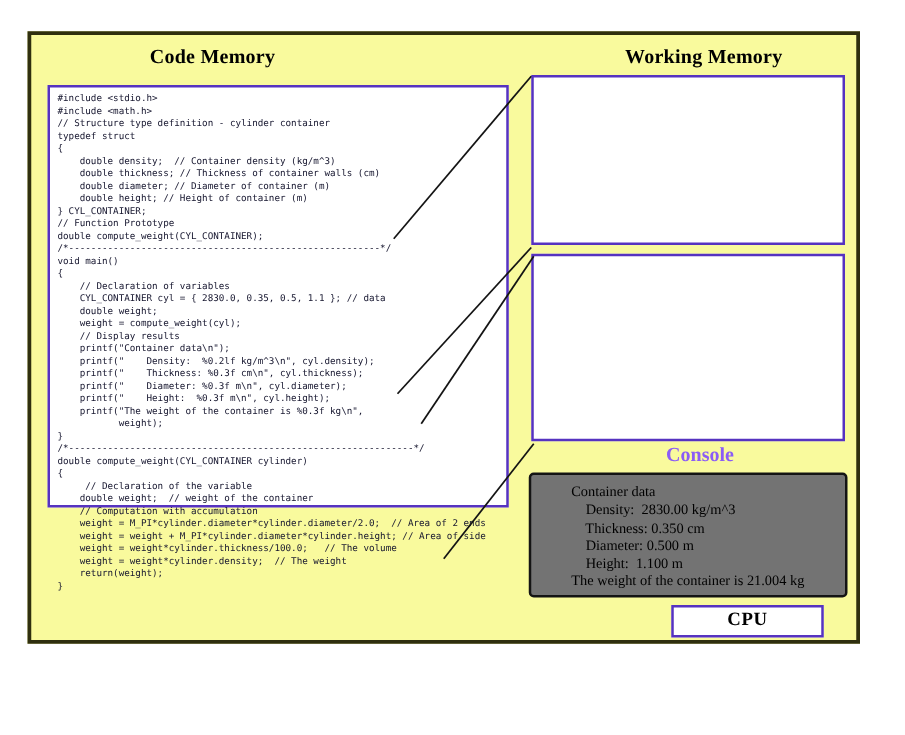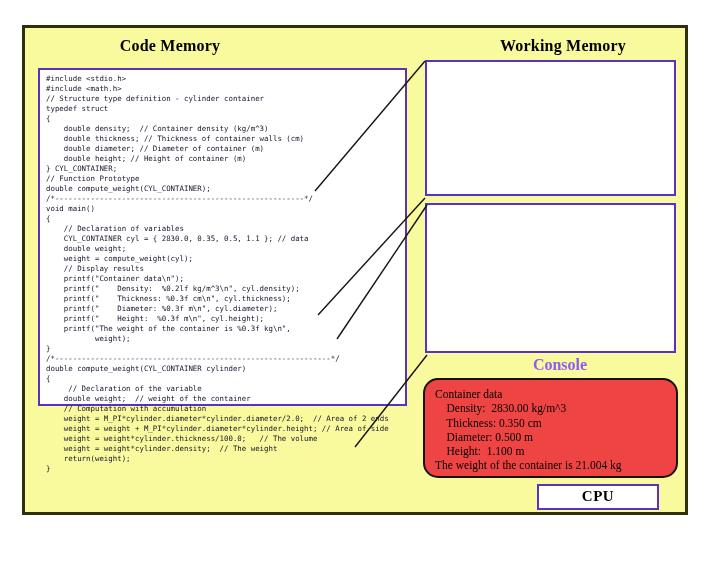--- a/index.html
+++ b/index.html
@@ -39,21 +39,21 @@
     border:2px solid var(--memory-box-border);
   }
   .wm-box.top{top:60px;height:136px;}
   .wm-box.bottom{top:203px;height:150px;}
   .console-title{
     position:absolute;left:430px;top:356px;width:260px;height:19px;
     font-size:16px;font-weight:bold;text-align:center;color:#8b5cf6;
   }
   .console-box{
     position:absolute;left:423px;top:378px;width:255px;height:100px;
-    background:#ef4444;border:2.5px solid #141414;border-radius:15px;
+    background:#737373;border:2.5px solid #141414;border-radius:4px;padding-left:22px;
   }
   .console-box pre{
     font-family:"Liberation Serif", serif;
     font-size:11.5px;line-height:14.3px;color:#000;
     padding:7px 4px 0 10px;white-space:pre;
   }
   .cpu-box{
     position:absolute;left:537px;top:484px;width:122px;height:26px;
     background:#ffffff;border:2.5px solid var(--memory-box-border);
     text-align:center;

